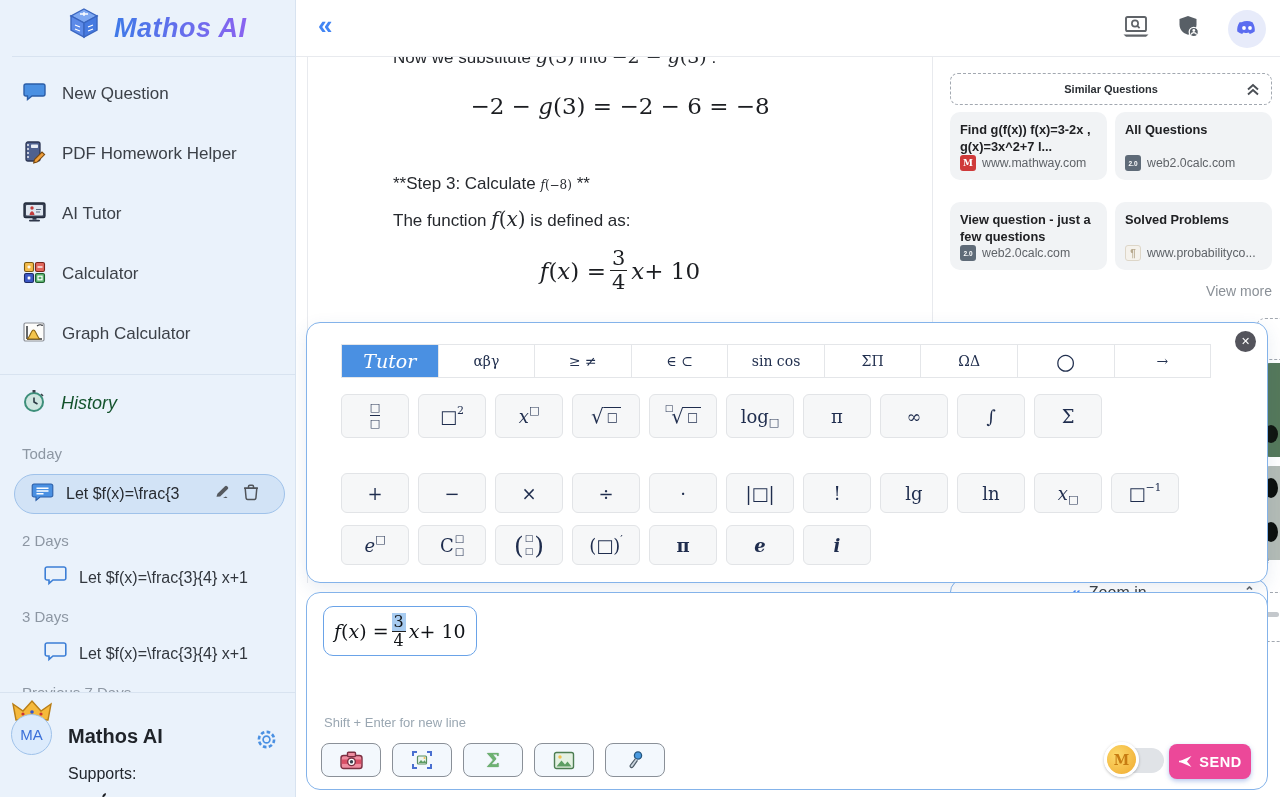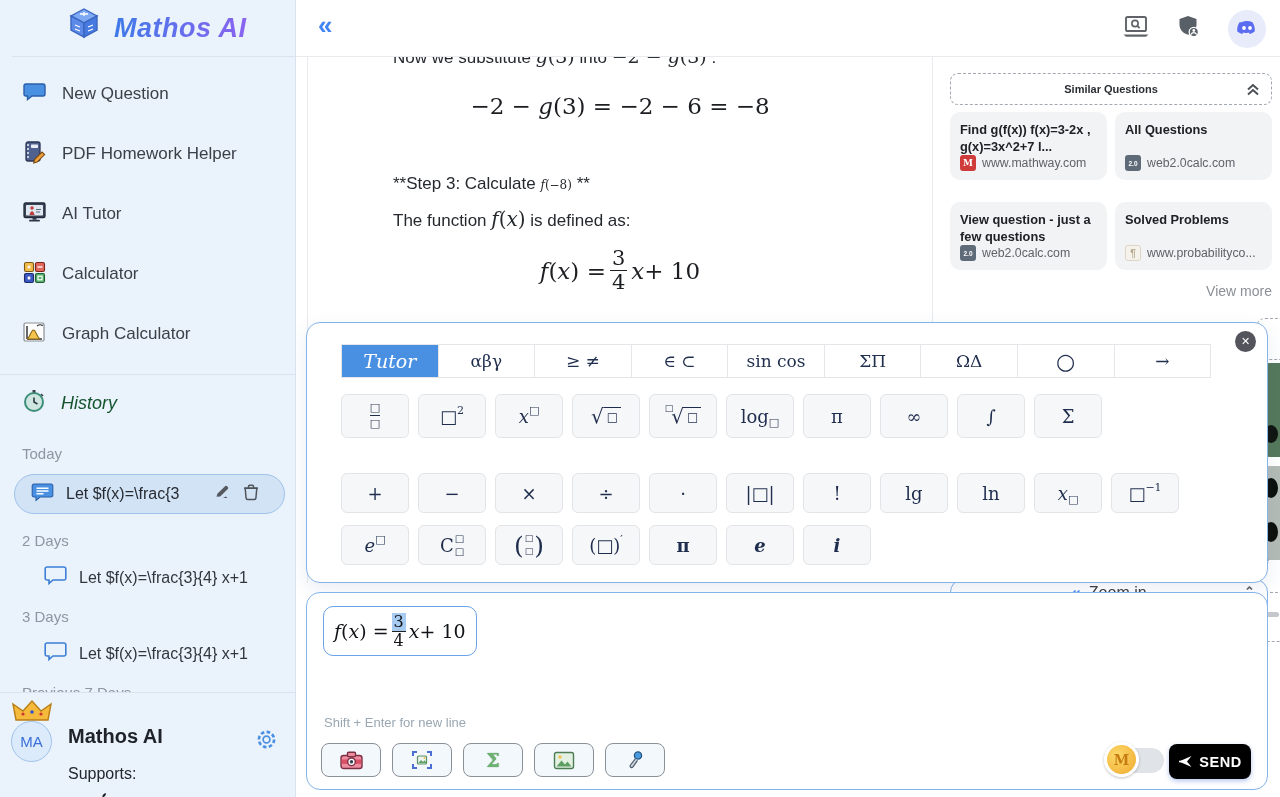--- a/index.html
+++ b/index.html
@@ -17,21 +17,21 @@
   .hist-sec{position:absolute;top:374px;left:0;width:100%;border-top:1px solid #d8e3f0;}
   .hist-head{height:48px;display:flex;align-items:center;gap:15px;padding-left:22px;margin-top:4px;}
   .hist-head .mlabel{font-size:18px;color:#14532d;font-style:italic;}
   .hist-group{font-size:15px;color:#8d97a3;padding-left:22px;margin-top:18px;}
   .hist-item{display:flex;align-items:center;gap:12px;padding-left:44px;margin-top:16px;font-size:16px;color:#32373e;cursor:pointer;}
   .hist-item-sel{margin:12px 10px 0 14px;height:40px;border-radius:20px;background:#d2e3f6;border:1px solid #9fc2ea;display:flex;align-items:center;gap:12px;padding:0 12px 0 16px;font-size:16px;color:#272b31;cursor:pointer;}
   .hist-item-sel .htext{flex:0 0 auto;}
   .hist-actions{margin-left:22px;display:flex;gap:10px;align-items:center;}
   .side-footer{position:absolute;left:0;bottom:0;width:100%;height:105px;background:#eaf2fb;border-top:1px solid #d8e3f0;z-index:2;}
   .crown{position:absolute;left:10px;top:6px;}
-  .avatar{position:absolute;left:11px;top:28px;width:41px;height:41px;border-radius:50%;background:#dcebfc;border:1px solid #9fc2ea;display:flex;align-items:center;justify-content:center;font-size:15px;color:#3a6fd8;}
+  .avatar{position:absolute;left:11px;top:21px;width:41px;height:41px;border-radius:50%;background:#dcebfc;border:1px solid #9fc2ea;display:flex;align-items:center;justify-content:center;font-size:15px;color:#3a6fd8;}
   .foot-name{position:absolute;left:68px;top:32px;font-size:20px;font-weight:bold;color:#1f2329;}
   .gear{position:absolute;left:255px;top:35px;cursor:pointer;}
   .supports{position:absolute;left:68px;top:72px;display:flex;align-items:center;gap:9px;font-size:16px;color:#23272e;flex-direction:column;}
 
   
   .topbar{position:absolute;left:296px;top:0;width:984px;height:57px;background:#fff;border-bottom:1px solid #e8eaee;z-index:5;}
   .collapse-main{position:absolute;left:22px;top:10px;font-size:26px;font-weight:bold;color:#4285f4;cursor:pointer;}
   .tb-icons{position:absolute;right:14px;top:0;height:57px;display:flex;align-items:center;gap:26px;}
   .discord-wrap{width:38px;height:38px;border-radius:50%;background:#e7ebfa;display:flex;align-items:center;justify-content:center;cursor:pointer;}
 
@@ -78,21 +78,21 @@
   
   .zoombar{position:absolute;left:950px;top:579px;width:318px;height:30px;background:#fff;border:1px solid #84b3ea;border-radius:13px 13px 0 0;z-index:3;display:flex;align-items:flex-start;justify-content:center;gap:8px;cursor:pointer;}
   .zb-guill{color:#4285f4;font-weight:bold;font-size:17px;margin-top:3px;}
   .zb-label{font-size:16px;color:#3c4043;margin-top:4px;}
   .zb-chev{position:absolute;right:12px;top:4px;font-size:13px;color:#5f6368;font-weight:bold;}
 
   
   .kb{position:absolute;left:306px;top:322px;width:962px;height:261px;background:#fff;border:1.5px solid #84b3ea;border-radius:14px;z-index:4;box-shadow:0 6px 18px rgba(40,80,140,.10);}
   .kb-close{position:absolute;right:11px;top:8px;width:21px;height:21px;border-radius:50%;background:#54545c;color:#fff;font-size:11px;display:flex;align-items:center;justify-content:center;cursor:pointer;}
   .kb-tabs{position:absolute;left:34px;top:21px;width:870px;height:34px;display:flex;border:1px solid #e4e6e9;}
-  .kb-tab{flex:1;display:flex;align-items:center;justify-content:center;font-family:"DejaVu Serif",serif;font-size:17px;color:#22304f;border-right:1px solid #e4e6e9;background:#fff;cursor:pointer;white-space:nowrap;}
+  .kb-tab{flex:1;display:flex;align-items:center;justify-content:center;font-family:"DejaVu Serif",serif;font-size:14px;color:#22304f;border-right:1px solid #e4e6e9;background:#fff;cursor:pointer;white-space:nowrap;}
   .kb-tab:last-child{border-right:none;}
   .kb-tab.selected{background:#4a90e2;color:#fff;font-style:italic;font-size:19px;}
   .kb-tab.circle-tab{font-size:22px;}
   .kb-row{position:absolute;left:34px;display:flex;gap:9px;}
   .kb-row1{top:71px;}
   .kb-row2{top:150px;}
   .kb-row3{top:202px;}
   .key{width:68px;height:44px;background:#f6f7f8;border:1px solid #e2e4e7;border-radius:6px;display:flex;align-items:center;justify-content:center;font-family:"DejaVu Serif",serif;font-size:18px;color:#1f2d4e;cursor:pointer;}
   .kb-row2 .key,.kb-row3 .key{height:40px;}
   .it{font-style:italic;} .b{font-weight:bold;}
@@ -115,21 +115,21 @@
   .chip .cfrac{display:inline-flex;flex-direction:column;align-items:center;line-height:1.1;font-size:16px;margin:0 3px;}
   .chip .cfrac .num{background:#a8ccf1;padding:0 2px;}
   .chip .cfrac .den{border-top:1.4px solid #222;padding:0 2px;}
   .hint{position:absolute;left:17px;top:122px;font-size:13px;color:#9aa7b2;}
   .tools{position:absolute;left:14px;top:150px;display:flex;gap:11px;}
   .toolbtn{width:60px;height:34px;background:#f3f8fd;border:1.5px solid #8a9098;border-radius:8px;display:flex;align-items:center;justify-content:center;cursor:pointer;}
   .sigma-ic{font-family:"DejaVu Serif",serif;font-size:19px;font-weight:bold;color:#6db271;text-shadow:0 0 1px #3e7a44;}
   .coin-toggle{position:absolute;left:797px;top:152px;width:62px;height:30px;cursor:pointer;}
   .togglepill{position:absolute;left:16px;top:3px;width:44px;height:25px;border-radius:13px;background:#e0e3e7;}
   .coin{position:absolute;left:0;top:-3px;width:35px;height:35px;border-radius:50%;background:radial-gradient(circle at 35% 35%,#fcd96a,#f0a92e);border:3px solid #fff;box-shadow:0 1px 3px rgba(0,0,0,.25);display:flex;align-items:center;justify-content:center;font-family:"DejaVu Serif",serif;font-weight:bold;font-size:14px;color:#c77c12;}
-  .sendbtn{position:absolute;left:862px;top:151px;width:82px;height:35px;background:#000000;border:none;border-radius:8px;color:#fff;font-size:14.5px;font-weight:bold;letter-spacing:.5px;display:flex;align-items:center;justify-content:center;gap:6px;cursor:pointer;box-shadow:0 2px 5px rgba(40,90,200,.35);font-family:"Liberation Sans",sans-serif;}
+  .sendbtn{position:absolute;left:862px;top:151px;width:82px;height:35px;background:#ec4899;border:none;border-radius:8px;color:#fff;font-size:14.5px;font-weight:bold;letter-spacing:.5px;display:flex;align-items:center;justify-content:center;gap:6px;cursor:pointer;box-shadow:0 2px 5px rgba(40,90,200,.35);font-family:"Liberation Sans",sans-serif;}
 </style>
 </head>
 <body>
 
 <div class="stage">
 
   <aside class="sidebar">
     <div class="logo-row">
       <span>
         <svg width="40" height="40" viewBox="0 0 40 40">

